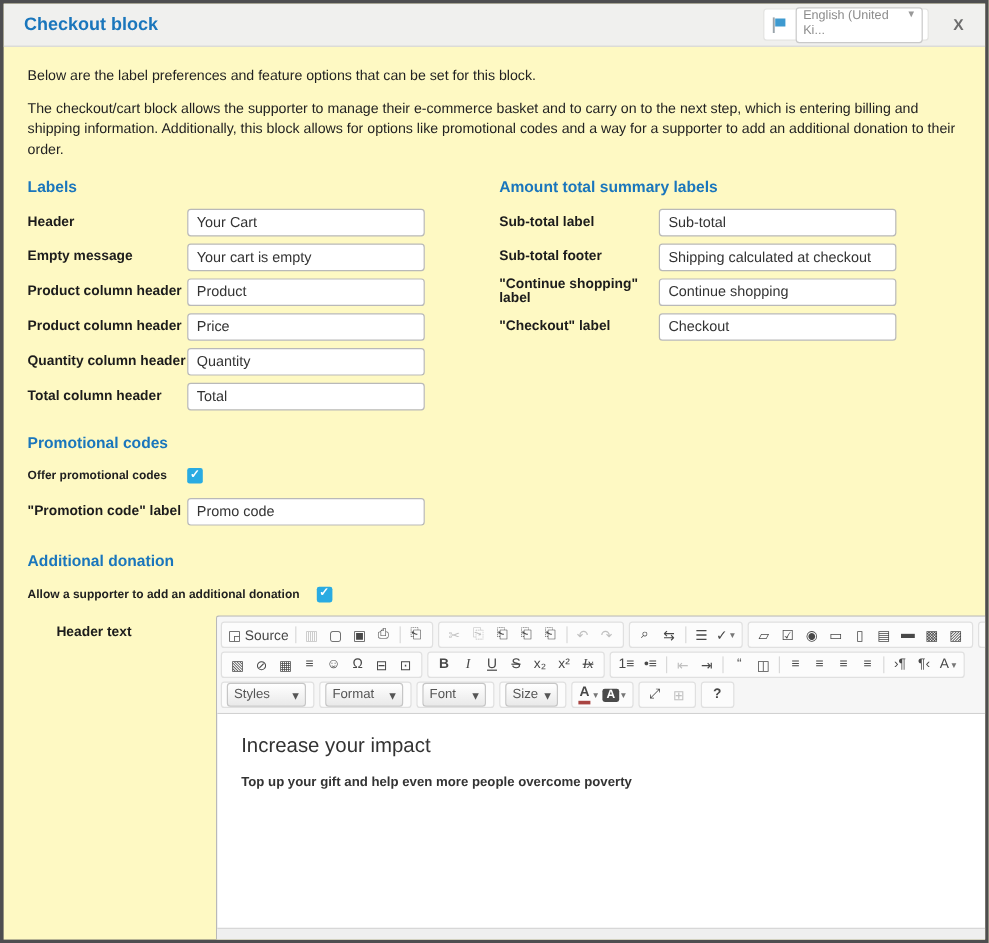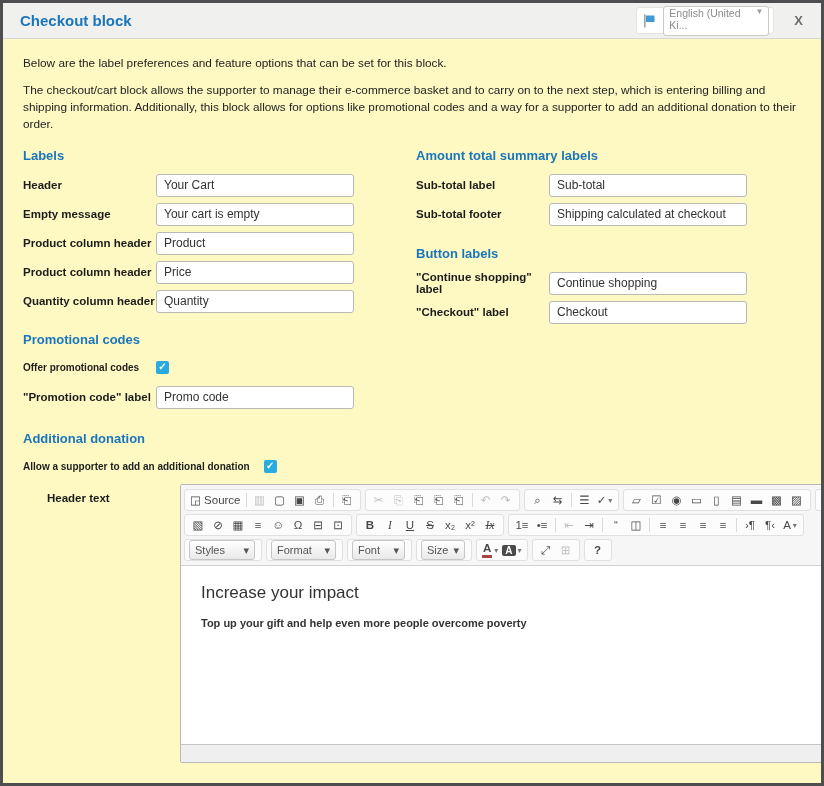--- a/index.html
+++ b/index.html
@@ -165,20 +165,24 @@
           <input class="f-input" value="Product" style="">
         </div>
         <div class="field-row">
           <span class="f-label">Product column header</span>
           <input class="f-input" value="Price" style="">
         </div>
         <div class="field-row">
           <span class="f-label">Quantity column header</span>
           <input class="f-input" value="Quantity" style="">
         </div>
+        <div class="field-row">
+          <span class="f-label">Total column header</span>
+          <input class="f-input" value="Total" style="">
+        </div>
 
         <h3 class="sec" style="margin-top:19px;">Promotional codes</h3>
         <div class="toggle-row w133">
           <span class="t-label">Offer promotional codes</span>
           <span class="checkbox checked"></span>
         </div>
         <div class="field-row">
           <span class="f-label">"Promotion code" label</span>
           <input class="f-input" value="Promo code" style="">
         </div>
@@ -188,21 +192,20 @@
         <h3 class="sec">Amount total summary labels</h3>
         <div class="field-row">
           <span class="f-label">Sub-total label</span>
           <input class="f-input" value="Sub-total" style="">
         </div>
         <div class="field-row">
           <span class="f-label">Sub-total footer</span>
           <input class="f-input" value="Shipping calculated at checkout" style="">
         </div>
 
-        <h3 class="sec" style="margin-top:20px;">Button labels</h3>
         <div class="field-row">
           <span class="f-label">"Continue shopping" label</span>
           <input class="f-input" value="Continue shopping" style="">
         </div>
         <div class="field-row">
           <span class="f-label">"Checkout" label</span>
           <input class="f-input" value="Checkout" style="">
         </div>
       </div>
     </div>

